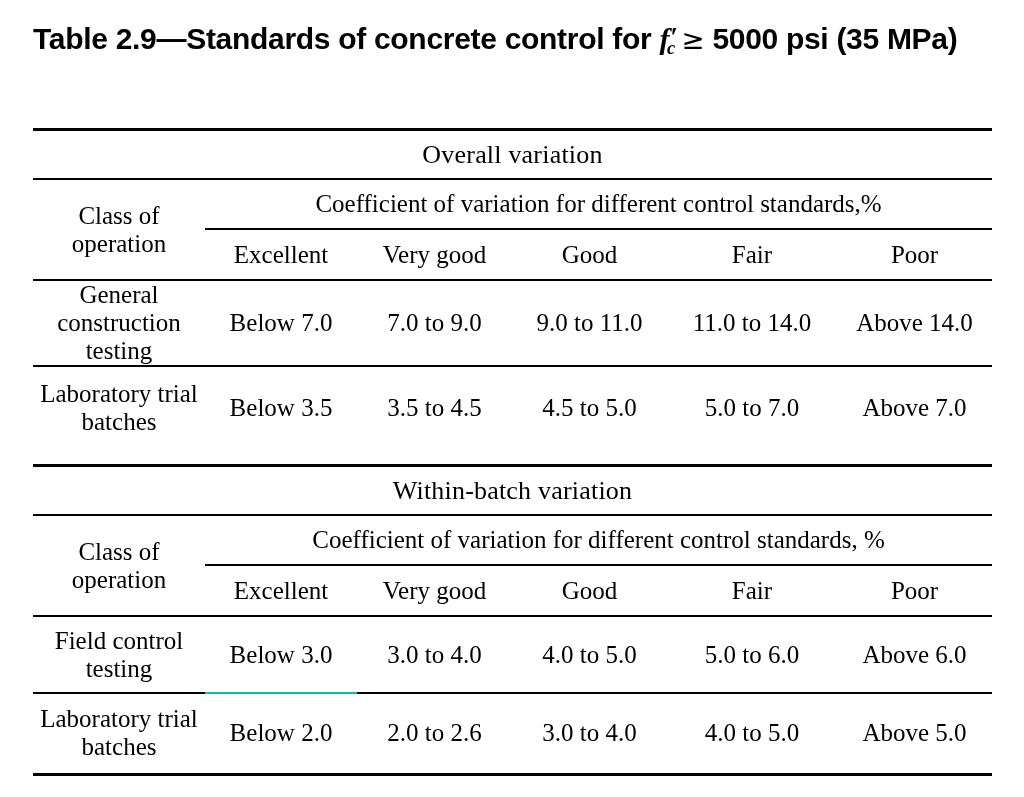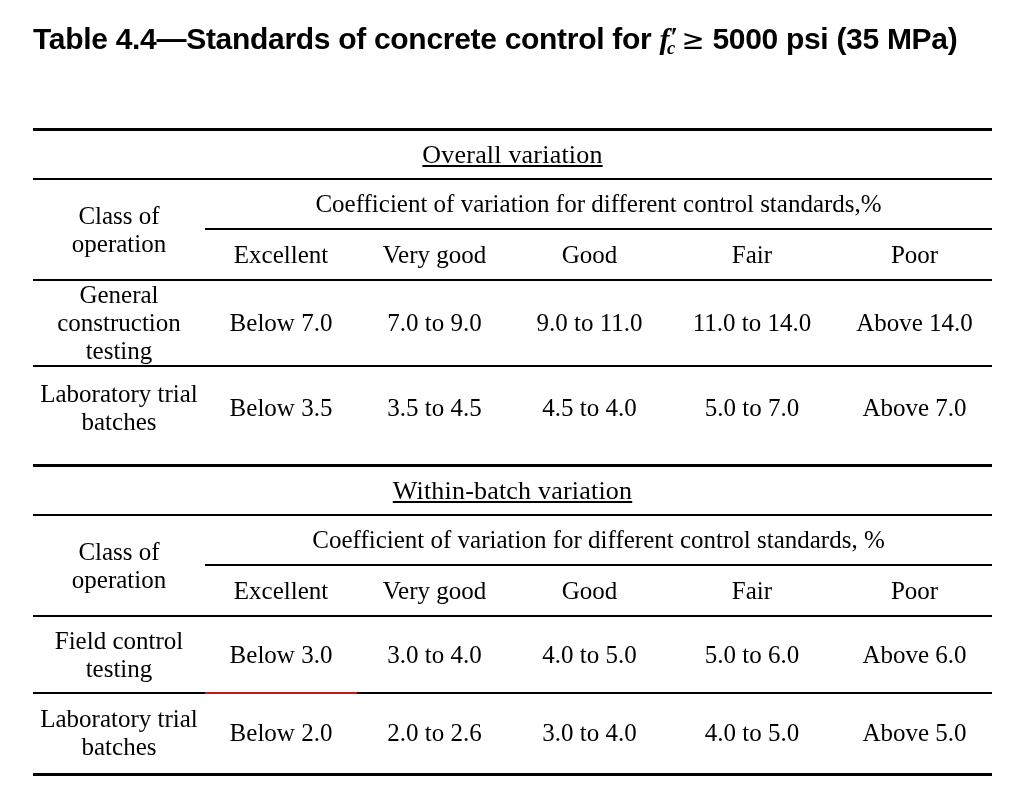--- a/index.html
+++ b/index.html
@@ -74,21 +74,21 @@
   .tbl td, .tbl th {
     border: 0;
     padding: 0;
     text-align: center;
     vertical-align: middle;
     font-weight: normal;
     line-height: 1.12;
   }
 
   
-  .rule-top    { border-top: 3px solid #000 !important; text-decoration: underline; }
+  .rule-top    { border-top: 3px solid #000 !important; }
   .rule-bottom { border-bottom: 3.5px solid #000 !important; }
 
   .vline-l { border-left: 2px solid #000; }
 
   
   .band {
     font-weight: bold;
     font-size: 26px;
     height: 47px;
     letter-spacing: 0.2px;
@@ -129,21 +129,21 @@
   col.c-1 { width: 152px; }
   col.c-2 { width: 155px; }
   col.c-3 { width: 155px; }
   col.c-4 { width: 170px; }
   col.c-5 { width: 155px; }
 </style>
 </head>
 <body>
 
 <div class="title-block">
-  <span>Table 4.4—Standards of concrete control for </span><span class="sym">f</span><span class="sub">c</span><span class="prime">′</span><span class="ge">≥</span>
+  <span>Table 2.9—Standards of concrete control for </span><span class="sym">f</span><span class="sub">c</span><span class="prime">′</span><span class="ge">≥</span>
   <span>5000 psi (35 MPa)</span>
 </div>
 
 <table class="tbl" id="table-overall">
   <colgroup>
     <col class="c-label">
       <col class="c-1">
       <col class="c-2">
       <col class="c-3">
       <col class="c-4">
@@ -169,21 +169,21 @@
       <td class="cell-val vline-l" style="border-bottom:2px solid #000;text-align:center;">Below 7.0</td>
       <td class="cell-val vline-l" style="border-bottom:2px solid #000;">7.0 to 9.0</td>
       <td class="cell-val vline-l" style="border-bottom:2px solid #000;">9.0 to 11.0</td>
       <td class="cell-val vline-l" style="border-bottom:2px solid #000;">11.0 to 14.0</td>
       <td class="cell-val vline-l" style="border-bottom:2px solid #000;">Above 14.0</td>
     </tr>
     <tr class="row-medium">
       <td class="cell-label">Laboratory trial batches</td>
       <td class="cell-val vline-l">Below 3.5</td>
       <td class="cell-val vline-l">3.5 to 4.5</td>
-      <td class="cell-val vline-l">4.5 to 4.0</td>
+      <td class="cell-val vline-l">4.5 to 5.0</td>
       <td class="cell-val vline-l">5.0 to 7.0</td>
       <td class="cell-val vline-l">Above 7.0</td>
     </tr>
   </tbody>
 </table>
 
 <table class="tbl" id="table-within">
   <colgroup>
     <col class="c-label">
       <col class="c-1">
@@ -202,21 +202,21 @@
     </tr>
     <tr>
       <td class="hdr-grade vline-l" style="border-bottom:2px solid #000;">Excellent</td>
       <td class="hdr-grade vline-l" style="border-bottom:2px solid #000;">Very good</td>
       <td class="hdr-grade vline-l" style="border-bottom:2px solid #000;">Good</td>
       <td class="hdr-grade vline-l" style="border-bottom:2px solid #000;">Fair</td>
       <td class="hdr-grade vline-l" style="border-bottom:2px solid #000;">Poor</td>
     </tr>
     <tr class="row-short">
       <td class="cell-label" style="border-bottom:2px solid #000;text-align:center;">Field control testing</td>
-      <td class="cell-val vline-l" style="border-bottom:2px solid #b91c1c;">Below 3.0</td>
+      <td class="cell-val vline-l" style="border-bottom:2px solid #14b8a6;">Below 3.0</td>
       <td class="cell-val vline-l" style="border-bottom:2px solid #000;">3.0 to 4.0</td>
       <td class="cell-val vline-l" style="border-bottom:2px solid #000;">4.0 to 5.0</td>
       <td class="cell-val vline-l" style="border-bottom:2px solid #000;">5.0 to 6.0</td>
       <td class="cell-val vline-l" style="border-bottom:2px solid #000;">Above 6.0</td>
     </tr>
     <tr class="row-short2">
       <td class="cell-label rule-bottom">Laboratory trial batches</td>
       <td class="cell-val vline-l rule-bottom">Below 2.0</td>
       <td class="cell-val vline-l rule-bottom">2.0 to 2.6</td>
       <td class="cell-val vline-l rule-bottom">3.0 to 4.0</td>

